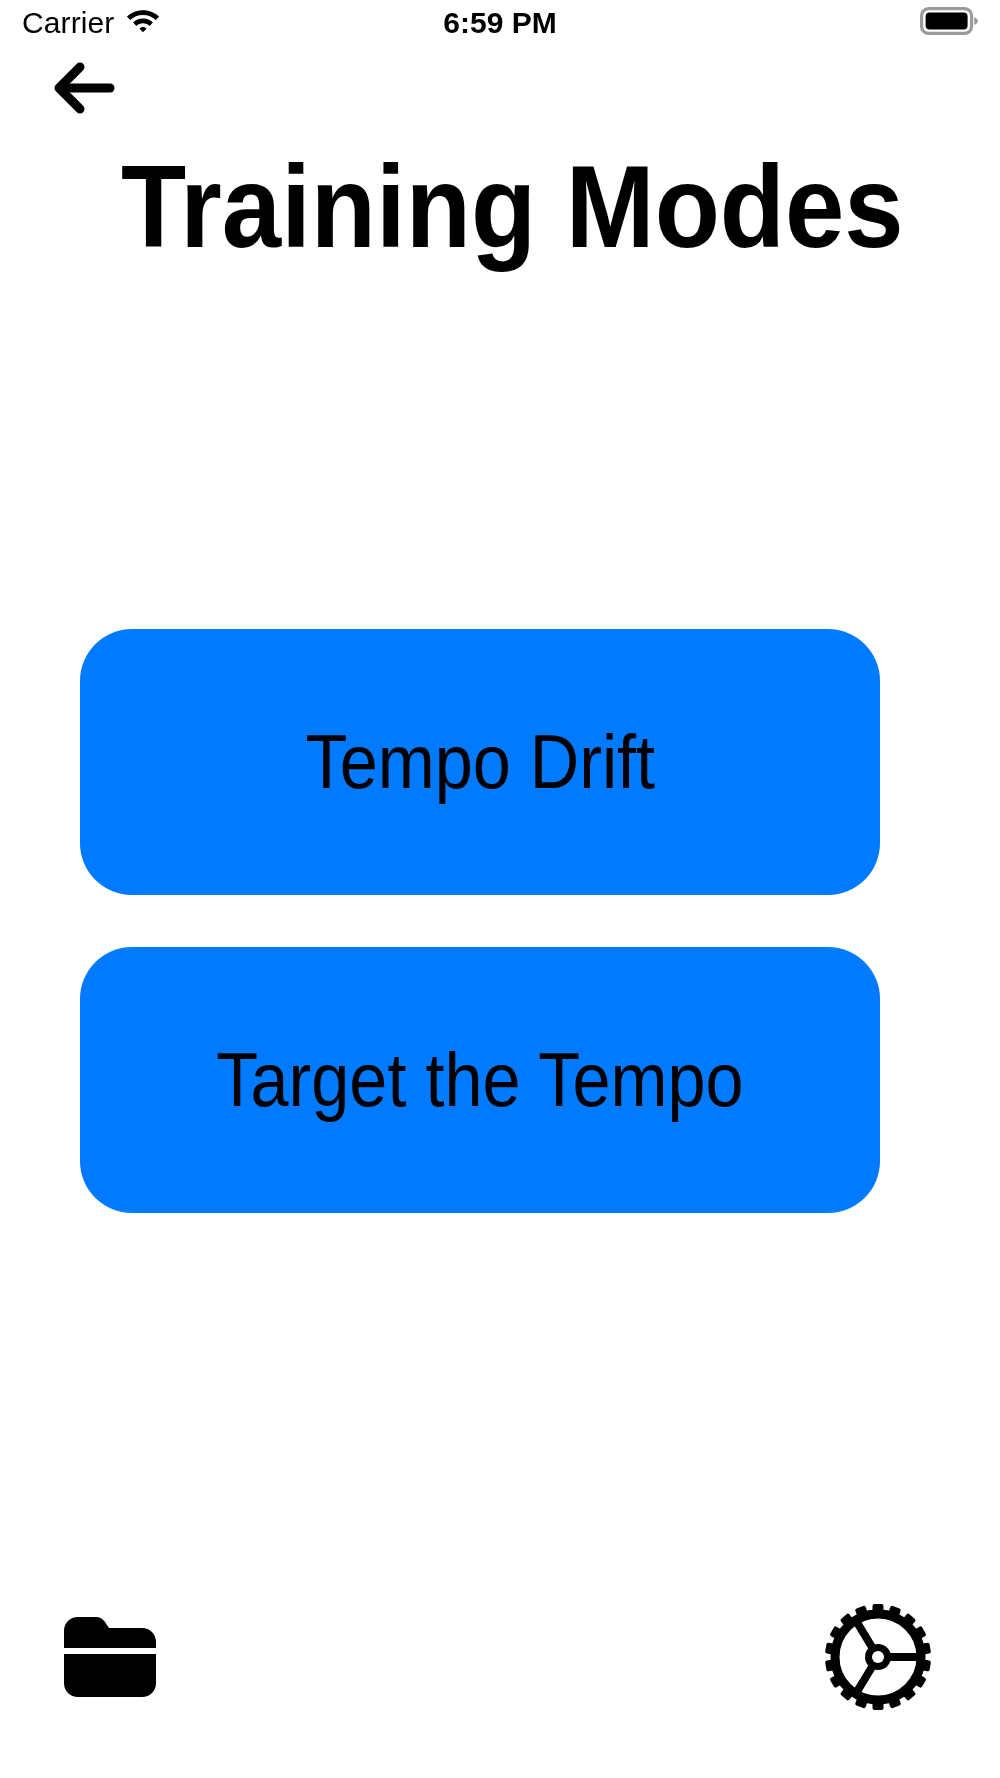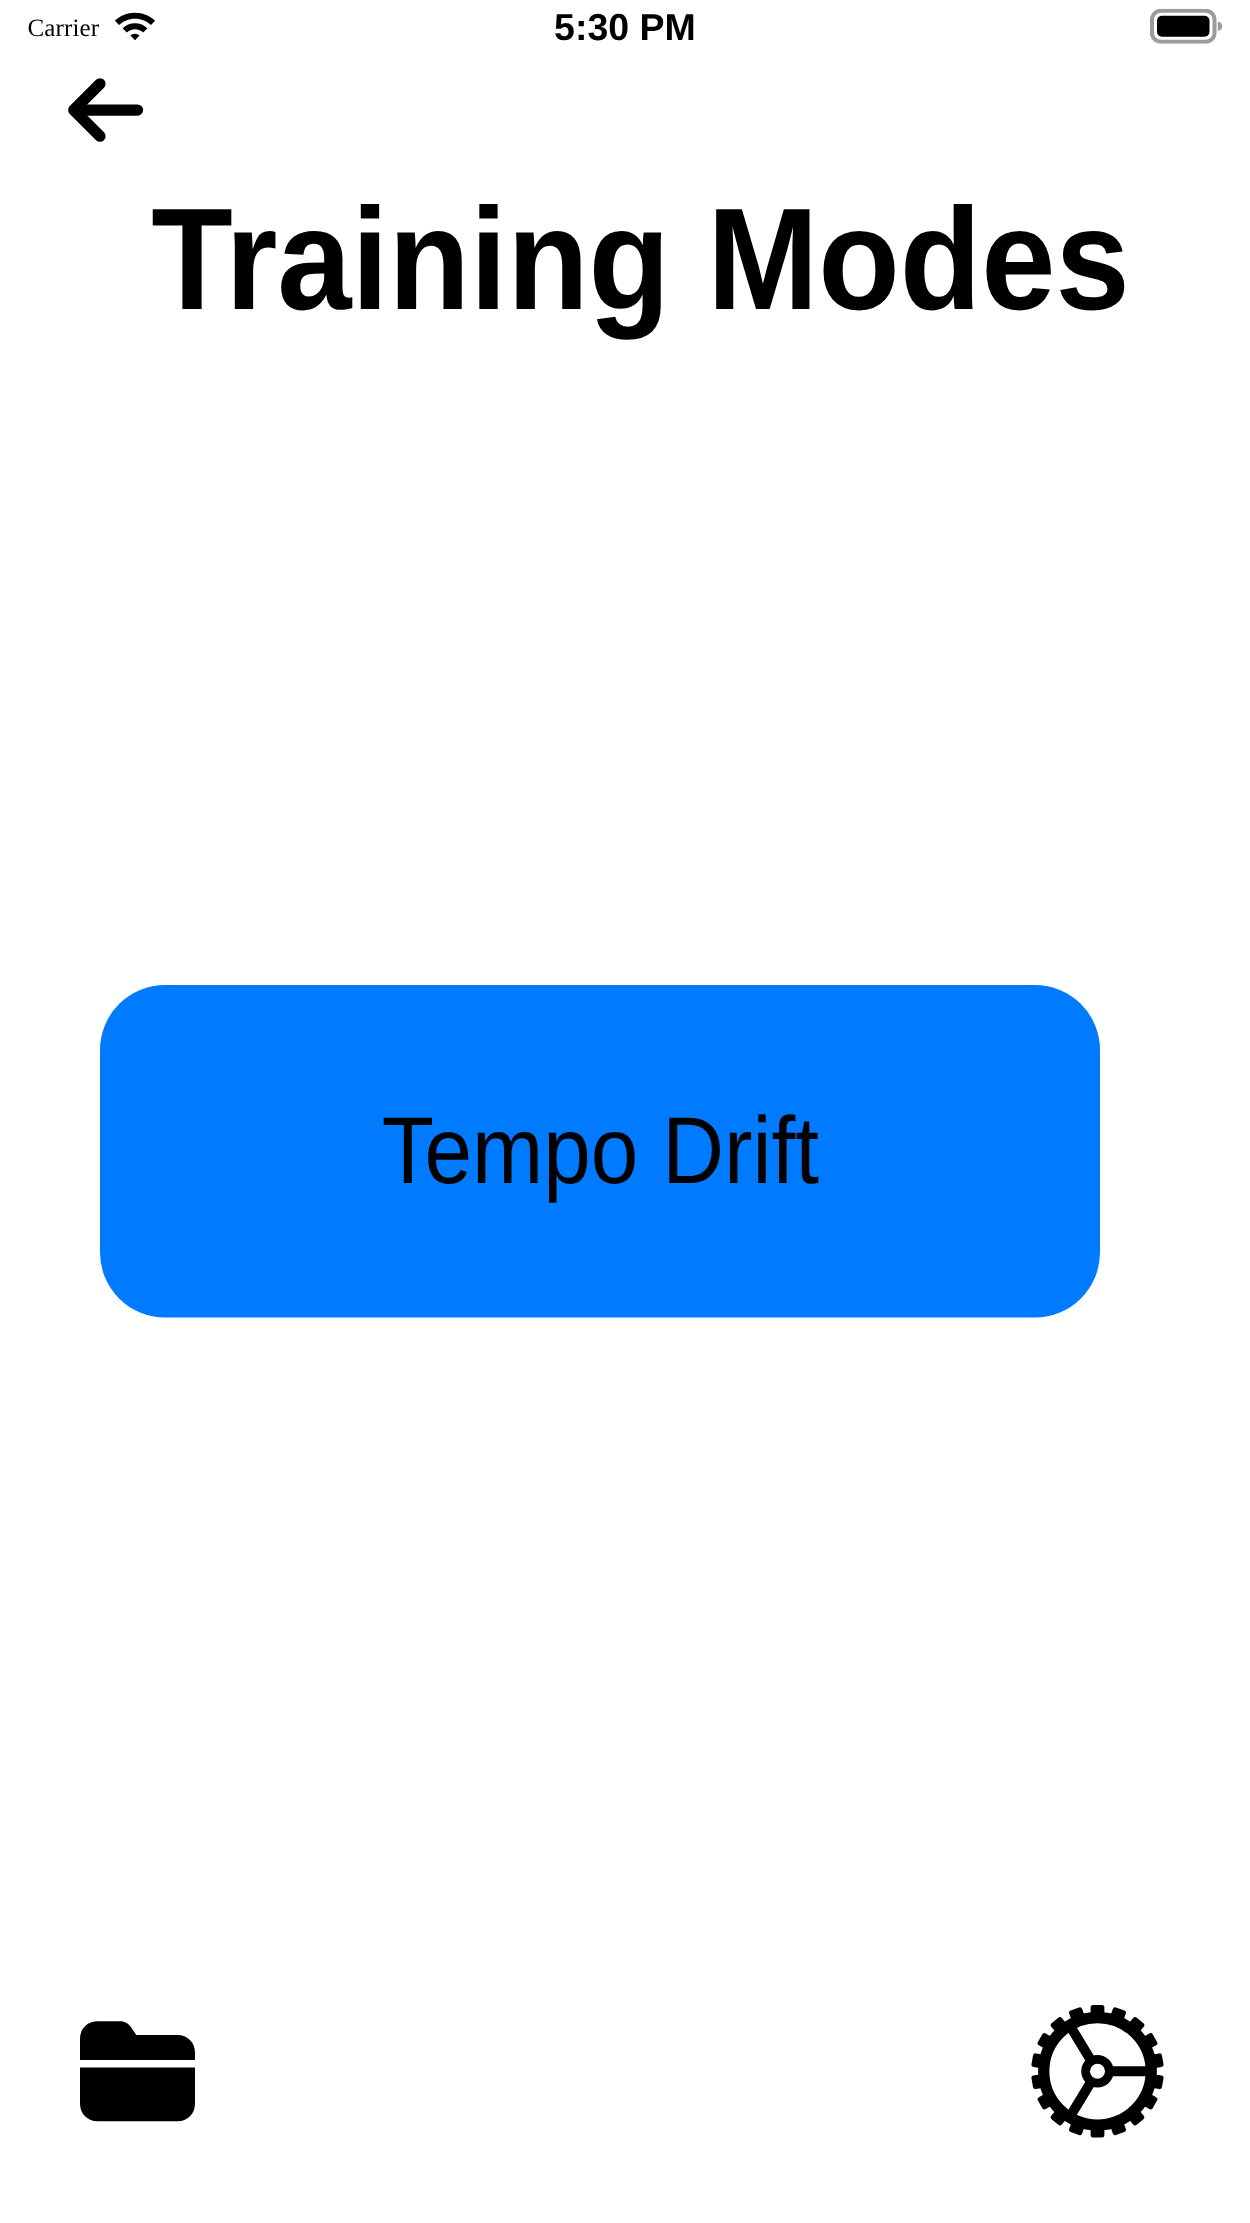--- a/index.html
+++ b/index.html
@@ -19,22 +19,22 @@
   
   .statusbar {
     position:relative;
     height:46px;
     flex:0 0 46px;
     display:flex; align-items:center;
     padding:0 22px;
   }
   .sb-left { display:flex; align-items:center; gap:12px; }
   .sb-carrier {
-    font-size:20px; color:#000; letter-spacing:0.1px;
-    font-family:Liberation Serif, serif;
+    font-size:30px; color:#000; letter-spacing:0.1px;
+    font-family:Liberation Sans, sans-serif;
   }
   .sb-wifi { display:block; }
   .sb-center {
     position:absolute; left:0; right:0; top:0; bottom:0;
     display:flex; align-items:center; justify-content:center;
     pointer-events:none;
   }
   .sb-time { font-size:30px; font-weight:bold; color:#000; }
   .sb-right {
     margin-left:auto; display:flex; align-items:center;
@@ -118,21 +118,21 @@
       <span class="sb-carrier">Carrier</span>
       <span class="sb-wifi">
         <svg width="34" height="26" viewBox="0 0 34 26" aria-hidden="true">
           <path d="M17 2.2C10.6 2.2 4.9 4.7 0.9 8.6l3.3 3.4C7.5 8.8 12 6.9 17 6.9s9.5 1.9 12.8 5.1l3.3-3.4C29.1 4.7 23.4 2.2 17 2.2z" fill="#000"></path>
           <path d="M17 10.6c-3.9 0-7.4 1.5-9.9 4l3.3 3.4c1.7-1.7 4-2.7 6.6-2.7s4.9 1 6.6 2.7l3.3-3.4c-2.5-2.5-6-4-9.9-4z" fill="#000"></path>
           <path d="M17 18.9c-1.4 0-2.7 0.6-3.6 1.5L17 24.2l3.6-3.8c-0.9-0.9-2.2-1.5-3.6-1.5z" fill="#000"></path>
         </svg>
       </span>
     </div>
     <div class="sb-center">
-      <span class="sb-time">5:30 PM</span>
+      <span class="sb-time">6:59 PM</span>
     </div>
     <div class="sb-right">
       <span>
         <svg width="58" height="28" viewBox="0 0 58 28" aria-hidden="true">
           <rect x="1.6" y="1.6" width="50" height="24.8" rx="7" ry="7" fill="none" stroke="#9b9b9b" stroke-width="3.2"></rect>
           <rect x="5.6" y="5.6" width="42" height="16.8" rx="4" ry="4" fill="#000"></rect>
           <path d="M54.2 10.2c2.4 0.7 3.6 2 3.6 3.8s-1.2 3.1-3.6 3.8z" fill="#9b9b9b"></path>
         </svg>
       </span>
     </div>
@@ -152,20 +152,23 @@
   </div>
 
   <div class="title-wrap">
     <h1 class="page-title">Training Modes</h1>
   </div>
 
   <div class="modes">
     <button class="mode-btn">
       <span class="mode-btn-label">Tempo Drift</span>
     </button>
+    <button class="mode-btn">
+      <span class="mode-btn-label">Target the Tempo</span>
+    </button>
   </div>
 
   <div class="bottombar">
     <button class="icon-btn" aria-label="Files">
       <span>
         <svg width="96" height="84" viewBox="0 0 96 84" aria-hidden="true">
           <path d="M2 16 C2 8 8 2 16 2 L34 2 C38 2 41 4 43 7 L47 13 L80 13 C88 13 94 19 94 27 L94 33 L2 33 Z" fill="#000"></path>
           <path d="M2 39 L94 39 L94 68 C94 76 88 82 80 82 L16 82 C8 82 2 76 2 68 Z" fill="#000"></path>
         </svg>
       </span>

